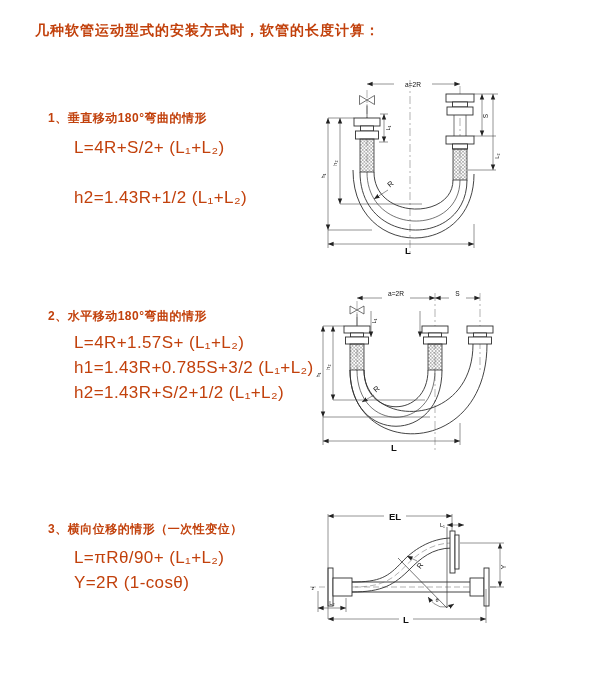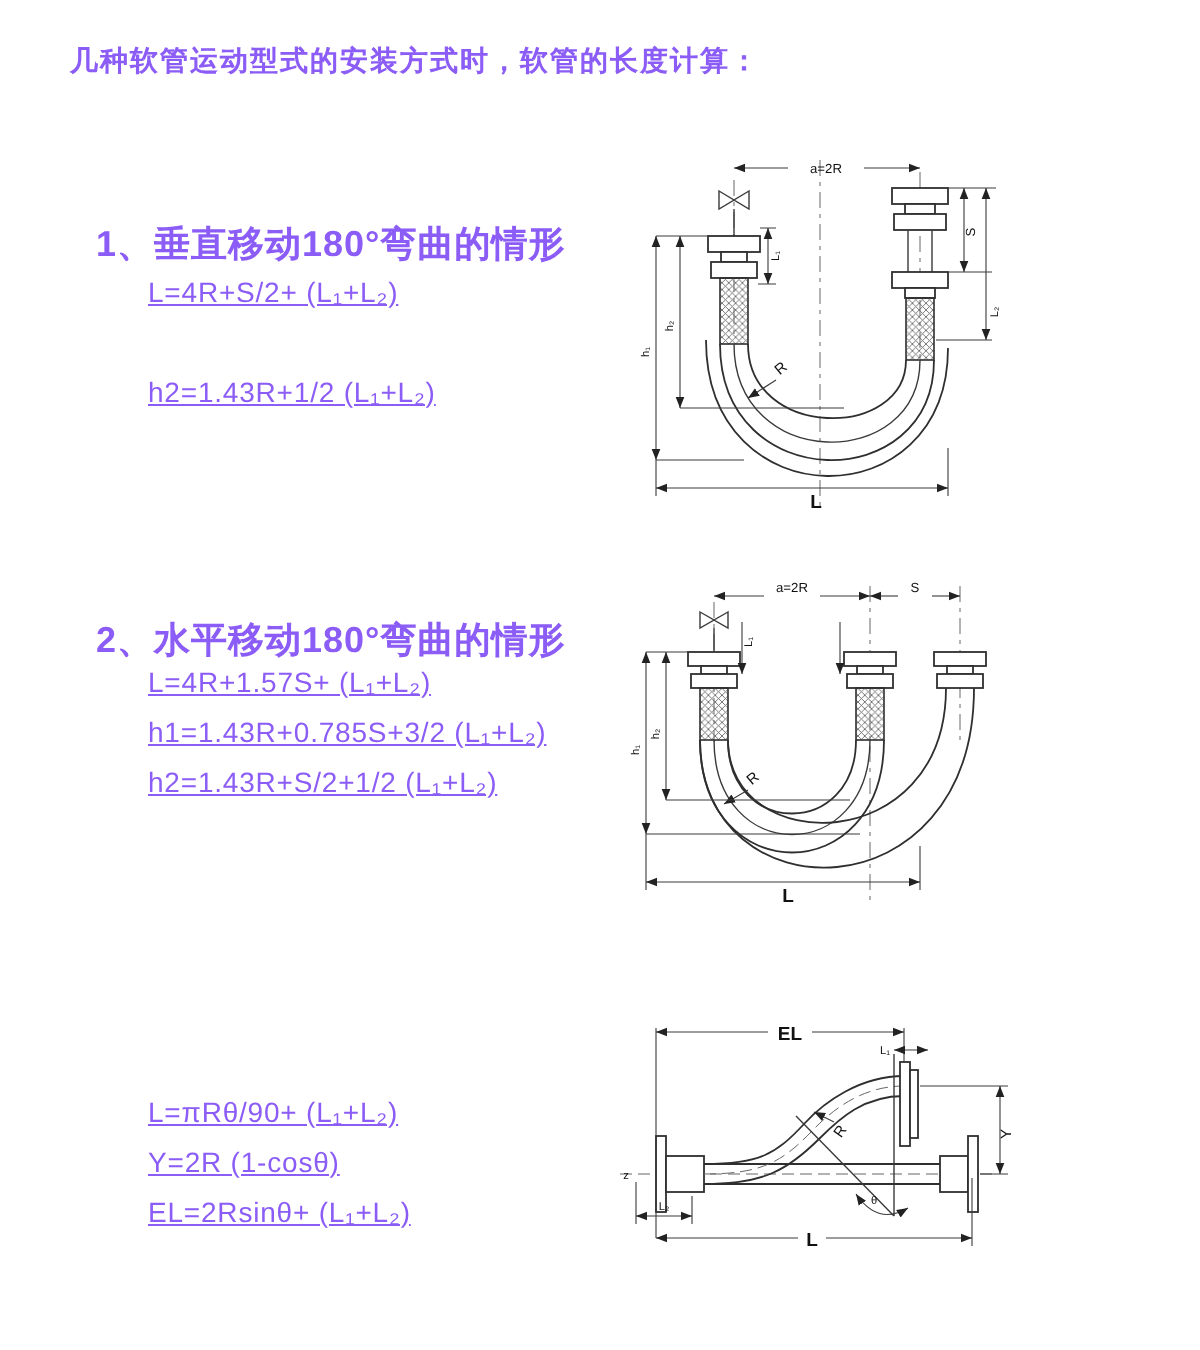--- a/index.html
+++ b/index.html
@@ -1,24 +1,24 @@
 <!DOCTYPE html>
 <html><head>
 <meta charset="utf-8">
 <style>
   html,body{margin:0;padding:0;background:#fff;}
   .page{
     position:relative;width:600px;height:675px;background:#ffffff;
-    font-family:"Liberation Sans","DejaVu Sans",sans-serif;color:#8b5cf6;
+    font-family:"Liberation Sans","DejaVu Sans",sans-serif;color:#c2410c;
     overflow:hidden;
   }
   .abs{position:absolute;white-space:nowrap;}
   .title{font-size:14px;font-weight:700;letter-spacing:1px;}
-  .heading{font-size:18px;font-weight:700;letter-spacing:0.5px;}
-  .formula{font-size:14px;font-weight:400;letter-spacing:0.4px;text-decoration:underline;}
+  .heading{font-size:12px;font-weight:700;letter-spacing:0.5px;}
+  .formula{font-size:17px;font-weight:400;letter-spacing:0.4px;}
   svg{position:absolute;overflow:visible;}
   svg text{fill:#111;font-family:"Liberation Sans","DejaVu Sans",sans-serif;}
   .ln{stroke:#2f2f2f;stroke-width:0.9;fill:none;}
   .thin{stroke:#3a3a3a;stroke-width:0.7;fill:none;}
   .dim{stroke:#3a3a3a;stroke-width:0.55;fill:none;}
   .cl{stroke:#666;stroke-width:0.5;fill:none;stroke-dasharray:8 3 2 3;}
   .hcl{stroke:#666;stroke-width:0.5;fill:none;stroke-dasharray:6 3;}
   .fit{stroke:#2f2f2f;stroke-width:0.9;fill:#fff;}
   .br{stroke:#2f2f2f;stroke-width:0.8;fill:url(#braid);}
   .lbl-s{font-size:5.6px;}
@@ -46,23 +46,23 @@
 
   <div class="abs heading" style="left:48px;top:110px;">1、垂直移动180°弯曲的情形</div>
   <div class="abs formula" style="left:74px;top:138px;">L=4R+S/2+ (L₁+L₂)</div>
   <div class="abs formula" style="left:74px;top:188px;">h2=1.43R+1/2 (L₁+L₂)</div>
 
   <div class="abs heading" style="left:48px;top:308px;">2、水平移动180°弯曲的情形</div>
   <div class="abs formula" style="left:74px;top:333px;">L=4R+1.57S+ (L₁+L₂)</div>
   <div class="abs formula" style="left:74px;top:358px;">h1=1.43R+0.785S+3/2 (L₁+L₂)</div>
   <div class="abs formula" style="left:74px;top:383px;">h2=1.43R+S/2+1/2 (L₁+L₂)</div>
 
+  <div class="abs heading" style="left:48px;top:521px;">3、横向位移的情形（一次性变位）</div>
   <div class="abs formula" style="left:74px;top:548px;text-align:center;">L=πRθ/90+ (L₁+L₂)</div>
   <div class="abs formula" style="left:74px;top:573px;">Y=2R (1-cosθ)</div>
-  <div class="abs formula" style="left:74px;top:598px;">EL=2Rsinθ+ (L₁+L₂)</div>
 
   <svg style="left:310px;top:70px;" width="290" height="190" viewBox="0 0 290 190">
 
     <path class="cl" d="M100,10 V184"></path>
     <path class="cl" d="M57,20 V100"></path>
     <path class="cl" d="M150,16 V112"></path>
 
     <path class="dim" d="M57,14 H84" marker-start="url(#arr)"></path>
     <path class="dim" d="M122,14 H150" marker-end="url(#arr)"></path>
     <text class="lbl-m" x="103" y="16.5" text-anchor="middle">a=2R</text>

